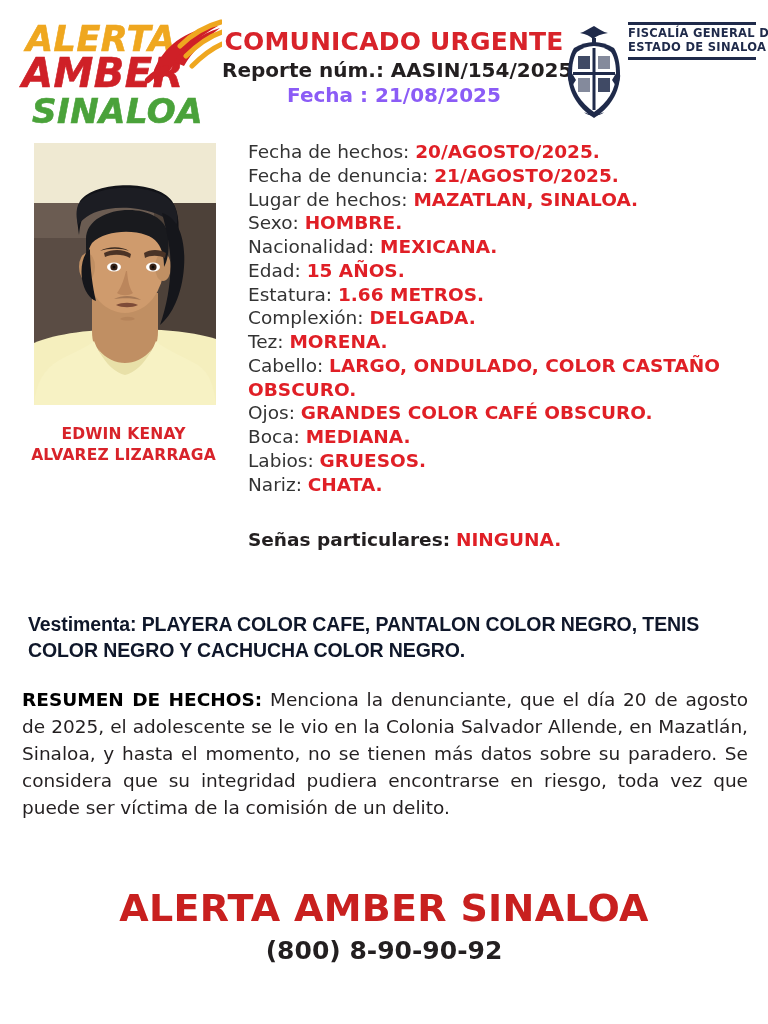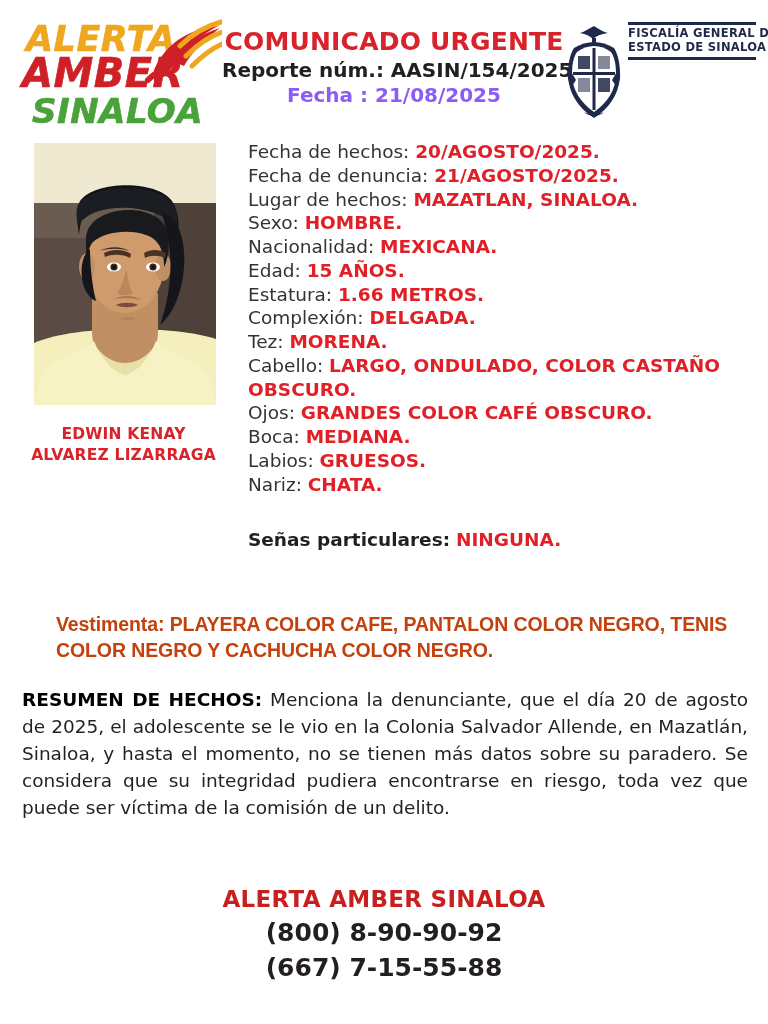--- a/index.html
+++ b/index.html
@@ -197,23 +197,22 @@
 
   
   .vestimenta {
     position: absolute;
     left: 28px; top: 612px;
     width: 712px;
     font-family: "Liberation Sans", sans-serif;
     font-size: 19.5px;
     font-weight: bold;
     line-height: 1.32;
-    color: #c2410c;
+    color: #0f172a;
     letter-spacing: -0.1px;
-    margin-left: 28px;
   }
 
   
   .resumen {
     position: absolute;
     left: 22px; top: 686px;
     width: 726px;
     font-size: 18.5px;
     line-height: 1.46;
     color: #231f20;
@@ -222,21 +221,21 @@
   .resumen .lbl { font-weight: bold; color: #000000; }
 
   
   .footer {
     position: absolute;
     left: 0; top: 886px;
     width: 768px;
     text-align: center;
   }
   .footer .f-title {
-    font-size: 23px;
+    font-size: 38px;
     font-weight: bold;
     color: #c8201f;
     letter-spacing: 0.3px;
     line-height: 1.2;
   }
   .footer .f-phone {
     font-size: 25px;
     font-weight: bold;
     color: #231f20;
     line-height: 1.3;
@@ -404,14 +403,13 @@
 
 <div class="vestimenta">Vestimenta: PLAYERA COLOR CAFE, PANTALON COLOR NEGRO, TENIS COLOR NEGRO Y CACHUCHA COLOR NEGRO.</div>
 
 <div class="resumen">
   <span class="lbl">RESUMEN DE HECHOS:</span><span> Menciona la denunciante, que el día 20 de agosto de 2025, el adolescente se le vio en la Colonia Salvador Allende, en Mazatlán, Sinaloa, y hasta el momento, no se tienen más datos sobre su paradero. Se considera que su integridad pudiera encontrarse en riesgo, toda vez que puede ser víctima de la comisión de un delito.</span>
 </div>
 
 <div class="footer">
   <div class="f-title">ALERTA AMBER SINALOA</div>
   <div class="f-phone">(800) 8-90-90-92</div>
-  <div class="f-phone">(667) 7-15-55-88</div>
 </div>
 
 </body></html>

